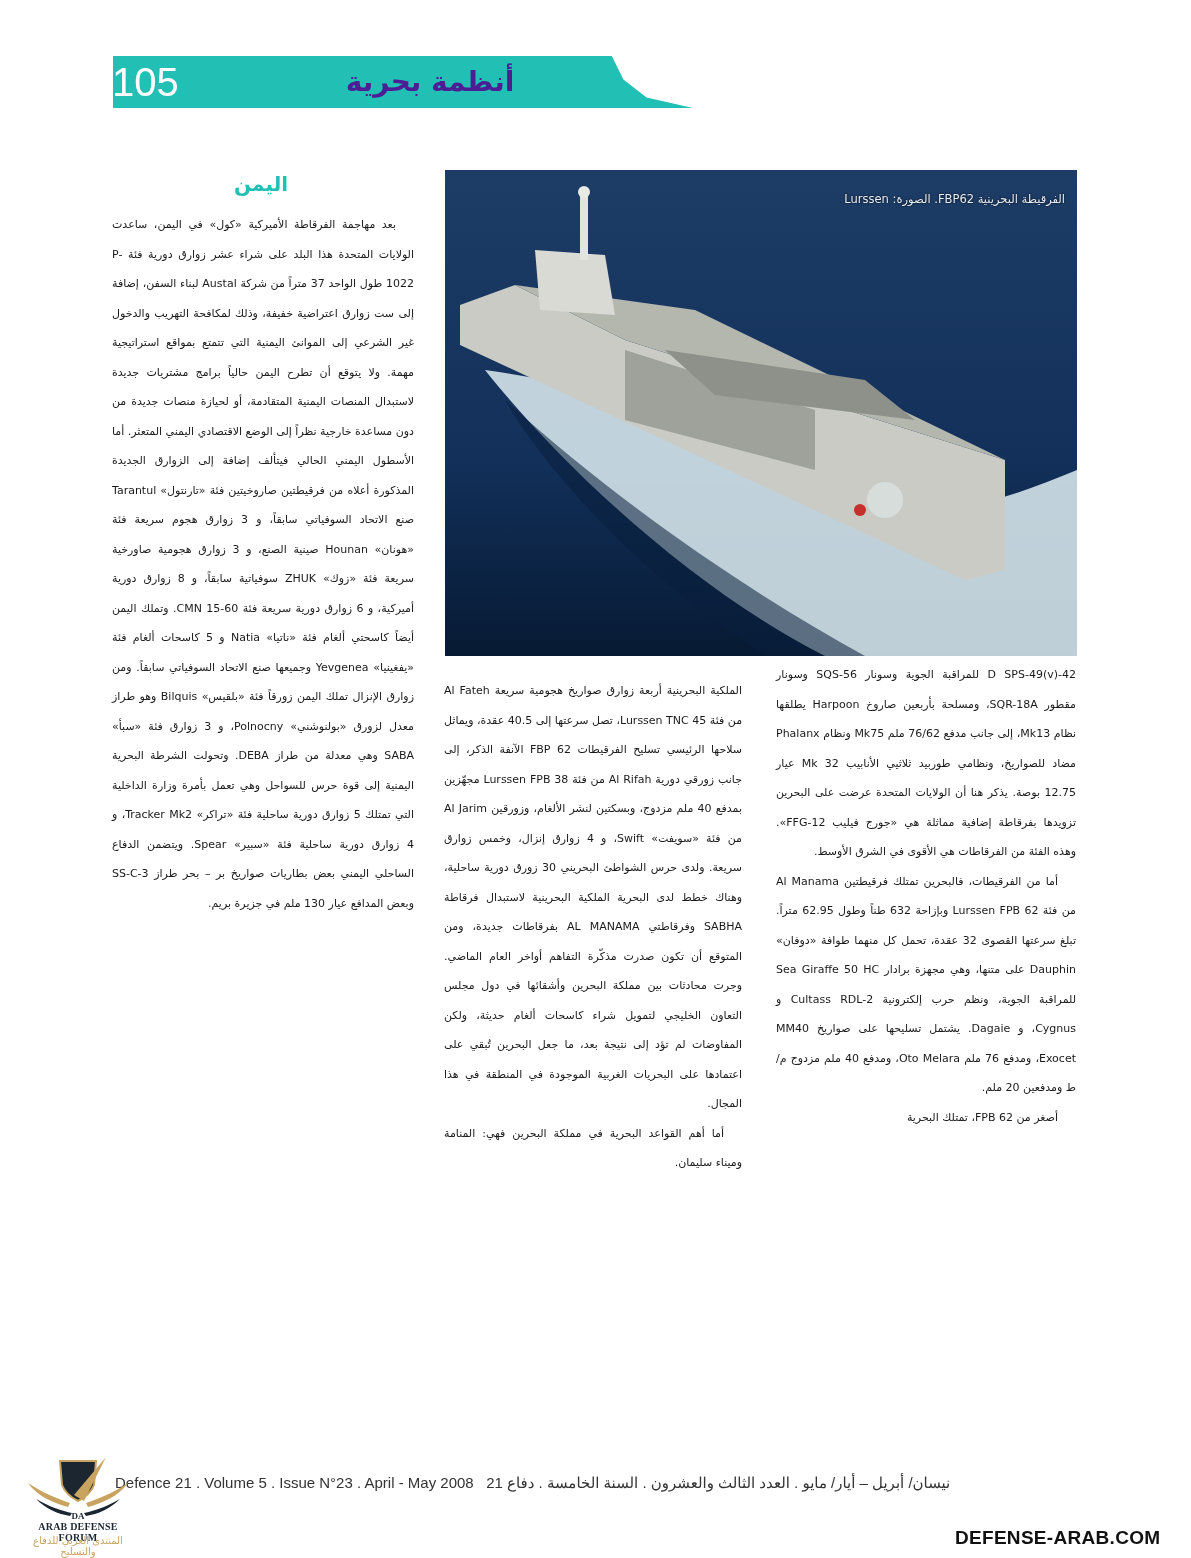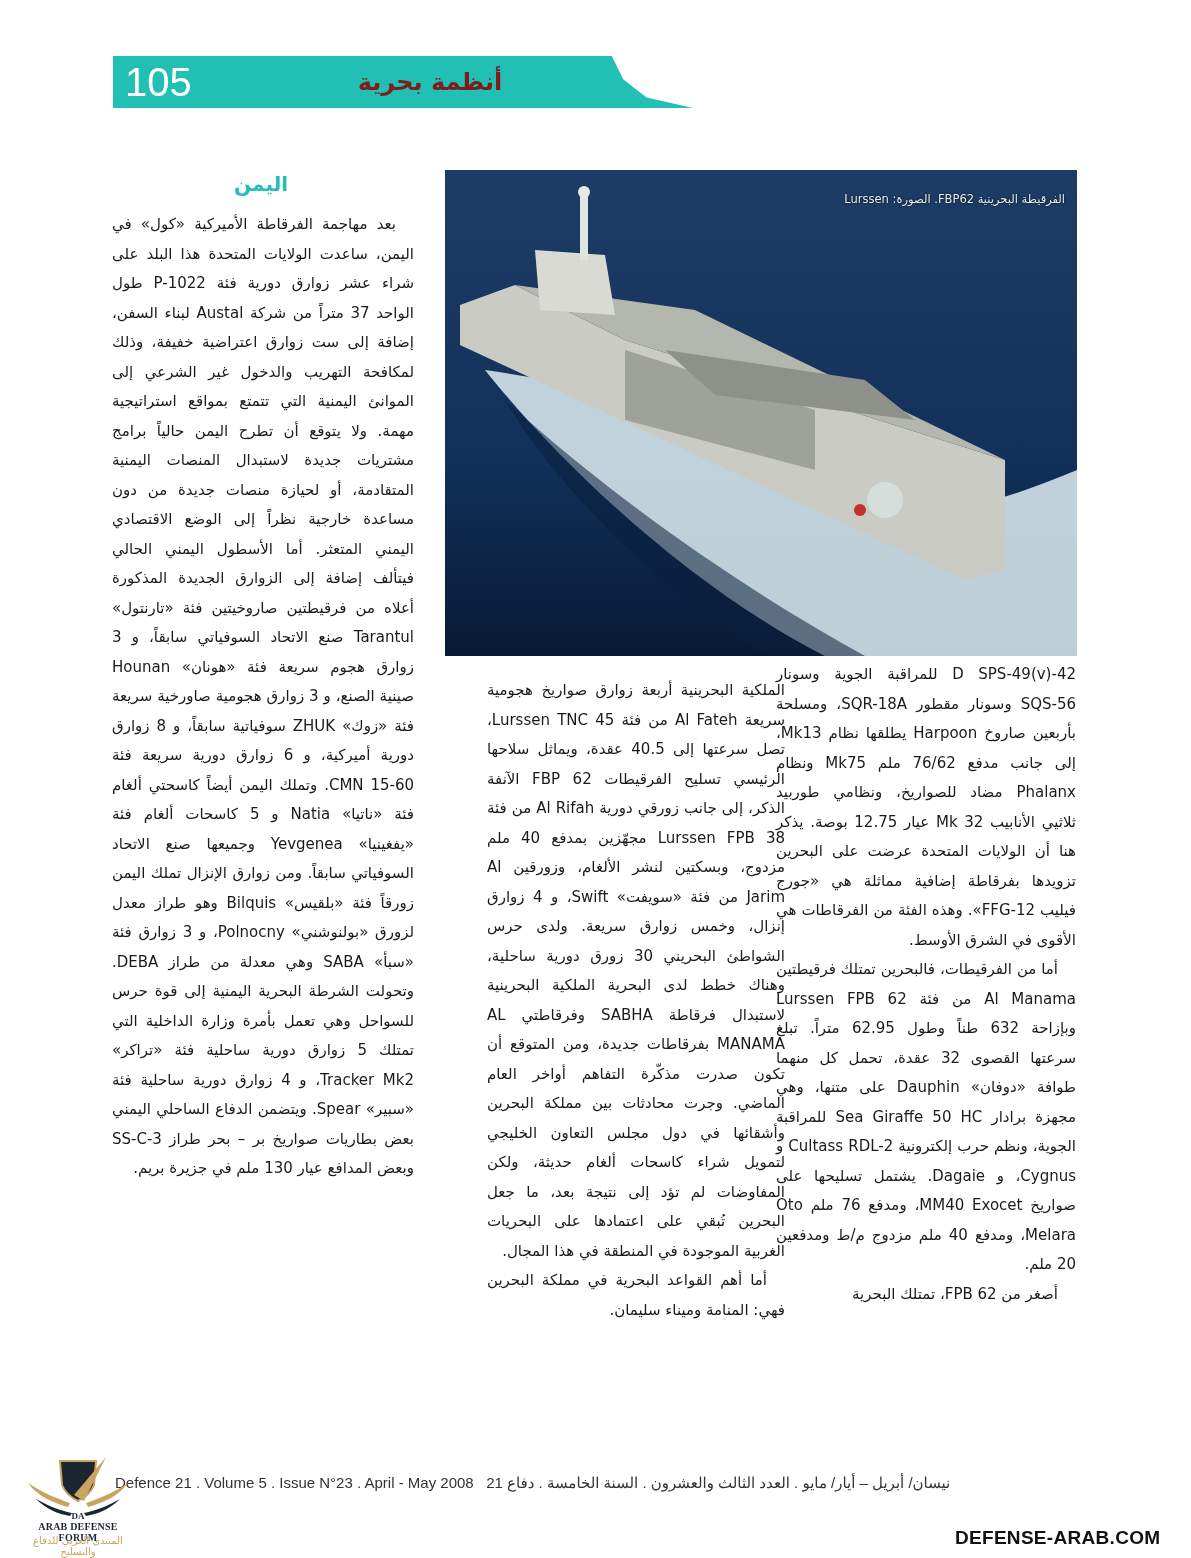--- a/index.html
+++ b/index.html
@@ -6,44 +6,44 @@
   body {
     width: 1191px; height: 1558px; position: relative; overflow: hidden;
     background: #ffffff; font-family: "DejaVu Sans", sans-serif; color: #1a1a1a;
   }
   .header-band {
     position: absolute; left: 113px; top: 56px; width: 580px; height: 52px;
     background: #22bfb4;
     clip-path: polygon(0 0, 86% 0, 88% 45%, 92% 80%, 100% 100%, 0 100%);
   }
   .page-number {
-    position: absolute; left: 125px; top: 56px; height: 52px; line-height: 52px;
+    position: absolute; left: 112px; top: 56px; height: 52px; line-height: 52px;
     color: #ffffff; font-family: "Liberation Sans", sans-serif; font-size: 40px; font-weight: normal;
   }
   .section-title {
     position: absolute; left: 330px; top: 56px; width: 200px; height: 52px; line-height: 52px;
-    text-align: center; color: #7f1d1d; font-size: 24px; font-weight: bold; direction: rtl;
+    text-align: center; color: #4c1d95; font-size: 28px; font-weight: bold; direction: rtl;
   }
   .photo {
     position: absolute; left: 445px; top: 170px; width: 632px; height: 486px; overflow: hidden;
     background: #15803d;
   }
   .photo svg { position: absolute; left: 0; top: 0; width: 100%; height: 100%; }
   .photo-caption {
     position: absolute; right: 12px; top: 22px; color: #e8eef4; font-size: 11.5px;
     direction: rtl; font-family: "DejaVu Sans", sans-serif; text-shadow: 0 0 2px #000;
   }
   .col {
     position: absolute; direction: rtl; text-align: justify; text-align-last: right;
-    font-size: 15px; line-height: 29.5px; font-family: "DejaVu Sans", sans-serif;
+    font-size: 11px; line-height: 29.5px; font-family: "DejaVu Sans", sans-serif;
   }
   .col p { margin: 0; }
   .col p.indent { text-indent: 18px; }
   .col-right { left: 112px; top: 210px; width: 302px; }
-  .col-mid { left: 444px; top: 676px; width: 298px; margin-left: 43px; }
+  .col-mid { left: 444px; top: 676px; width: 298px; }
   .col-left { left: 776px; top: 660px; width: 300px; }
   .subheading {
     position: absolute; left: 112px; top: 172px; width: 176px; text-align: right;
     color: #22bfb4; font-size: 20px; font-weight: bold; direction: rtl;
   }
   .footer-line {
     position: absolute; left: 115px; top: 1474px; width: 600px; font-size: 15px; color: #333;
     direction: ltr; white-space: nowrap; font-family: "Liberation Sans", sans-serif;
   }
   .footer-line .ar { direction: rtl; unicode-bidi: embed; }

